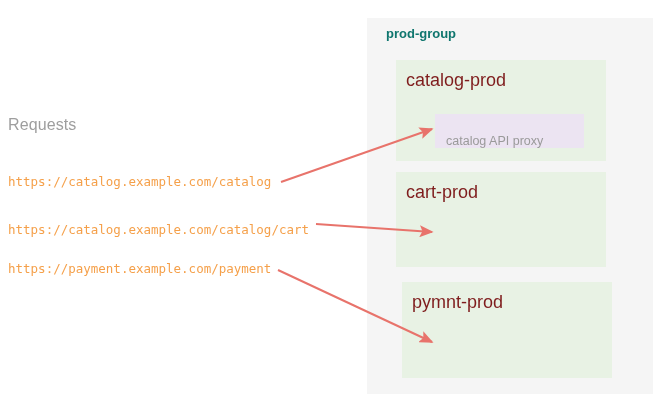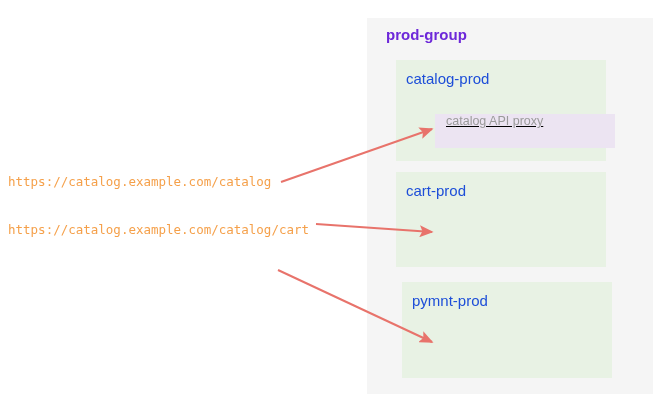--- a/index.html
+++ b/index.html
@@ -55,52 +55,51 @@
     left: 367px;
     top: 18px;
     width: 286px;
     height: 376px;
     background: #f5f5f5;
   }
   #prod-group-title {
     position: absolute;
     left: 19px;
     top: 8px;
-    font-size: 15px;
+    font-size: 13px;
     font-weight: bold;
-    color: #6d28d9;
+    color: #0f766e;
     font-family: "Liberation Sans", sans-serif;
     white-space: nowrap;
   }
 
   .env-box {
     position: absolute;
     left: 29px;
     width: 210px;
     background: #e8f2e4;
   }
   .env-title {
     position: absolute;
     left: 10px;
     top: 10px;
-    font-size: 15px;
-    color: #1d4ed8;
+    font-size: 18px;
+    color: #7f1d1d;
     font-family: "Liberation Sans", sans-serif;
     white-space: nowrap;
     text-align: right;
   }
   .proxy-box {
     position: absolute;
     left: 39px;
-    width: 180px;
+    width: 149px;
     height: 34px;
     background: #ece4f2;
     display: flex;
-    align-items: flex-start;
-    text-decoration: underline;
+    align-items: flex-end;
   }
   .proxy-label {
     margin-left: 11px;
     font-size: 12.5px;
     color: #9a9a9a;
     font-family: "Liberation Sans", sans-serif;
     white-space: nowrap;
   }
 
   
@@ -120,25 +119,27 @@
     height: 405px;
     pointer-events: none;
   }
 </style>
 </head>
 <body>
 
 <div id="canvas">
 
   <div id="requests-section">
+    <div id="requests-title">Requests</div>
 
     <div class="request-url" id="request-url-1">https://catalog.example.com/catalog/cart</div>
 
     <div class="request-url" id="request-url-0">https://catalog.example.com/catalog</div>
 
+    <div class="request-url" id="request-url-2">https://payment.example.com/payment</div>
   </div>
 
   <div id="prod-group-panel">
 
     <div id="prod-group-title">prod-group</div>
 
     <div class="env-box" id="env-box-0">
       <div class="env-title">catalog-prod</div>
       <div class="proxy-box" id="proxy-box-0">
         <span class="proxy-label">catalog API proxy</span>

